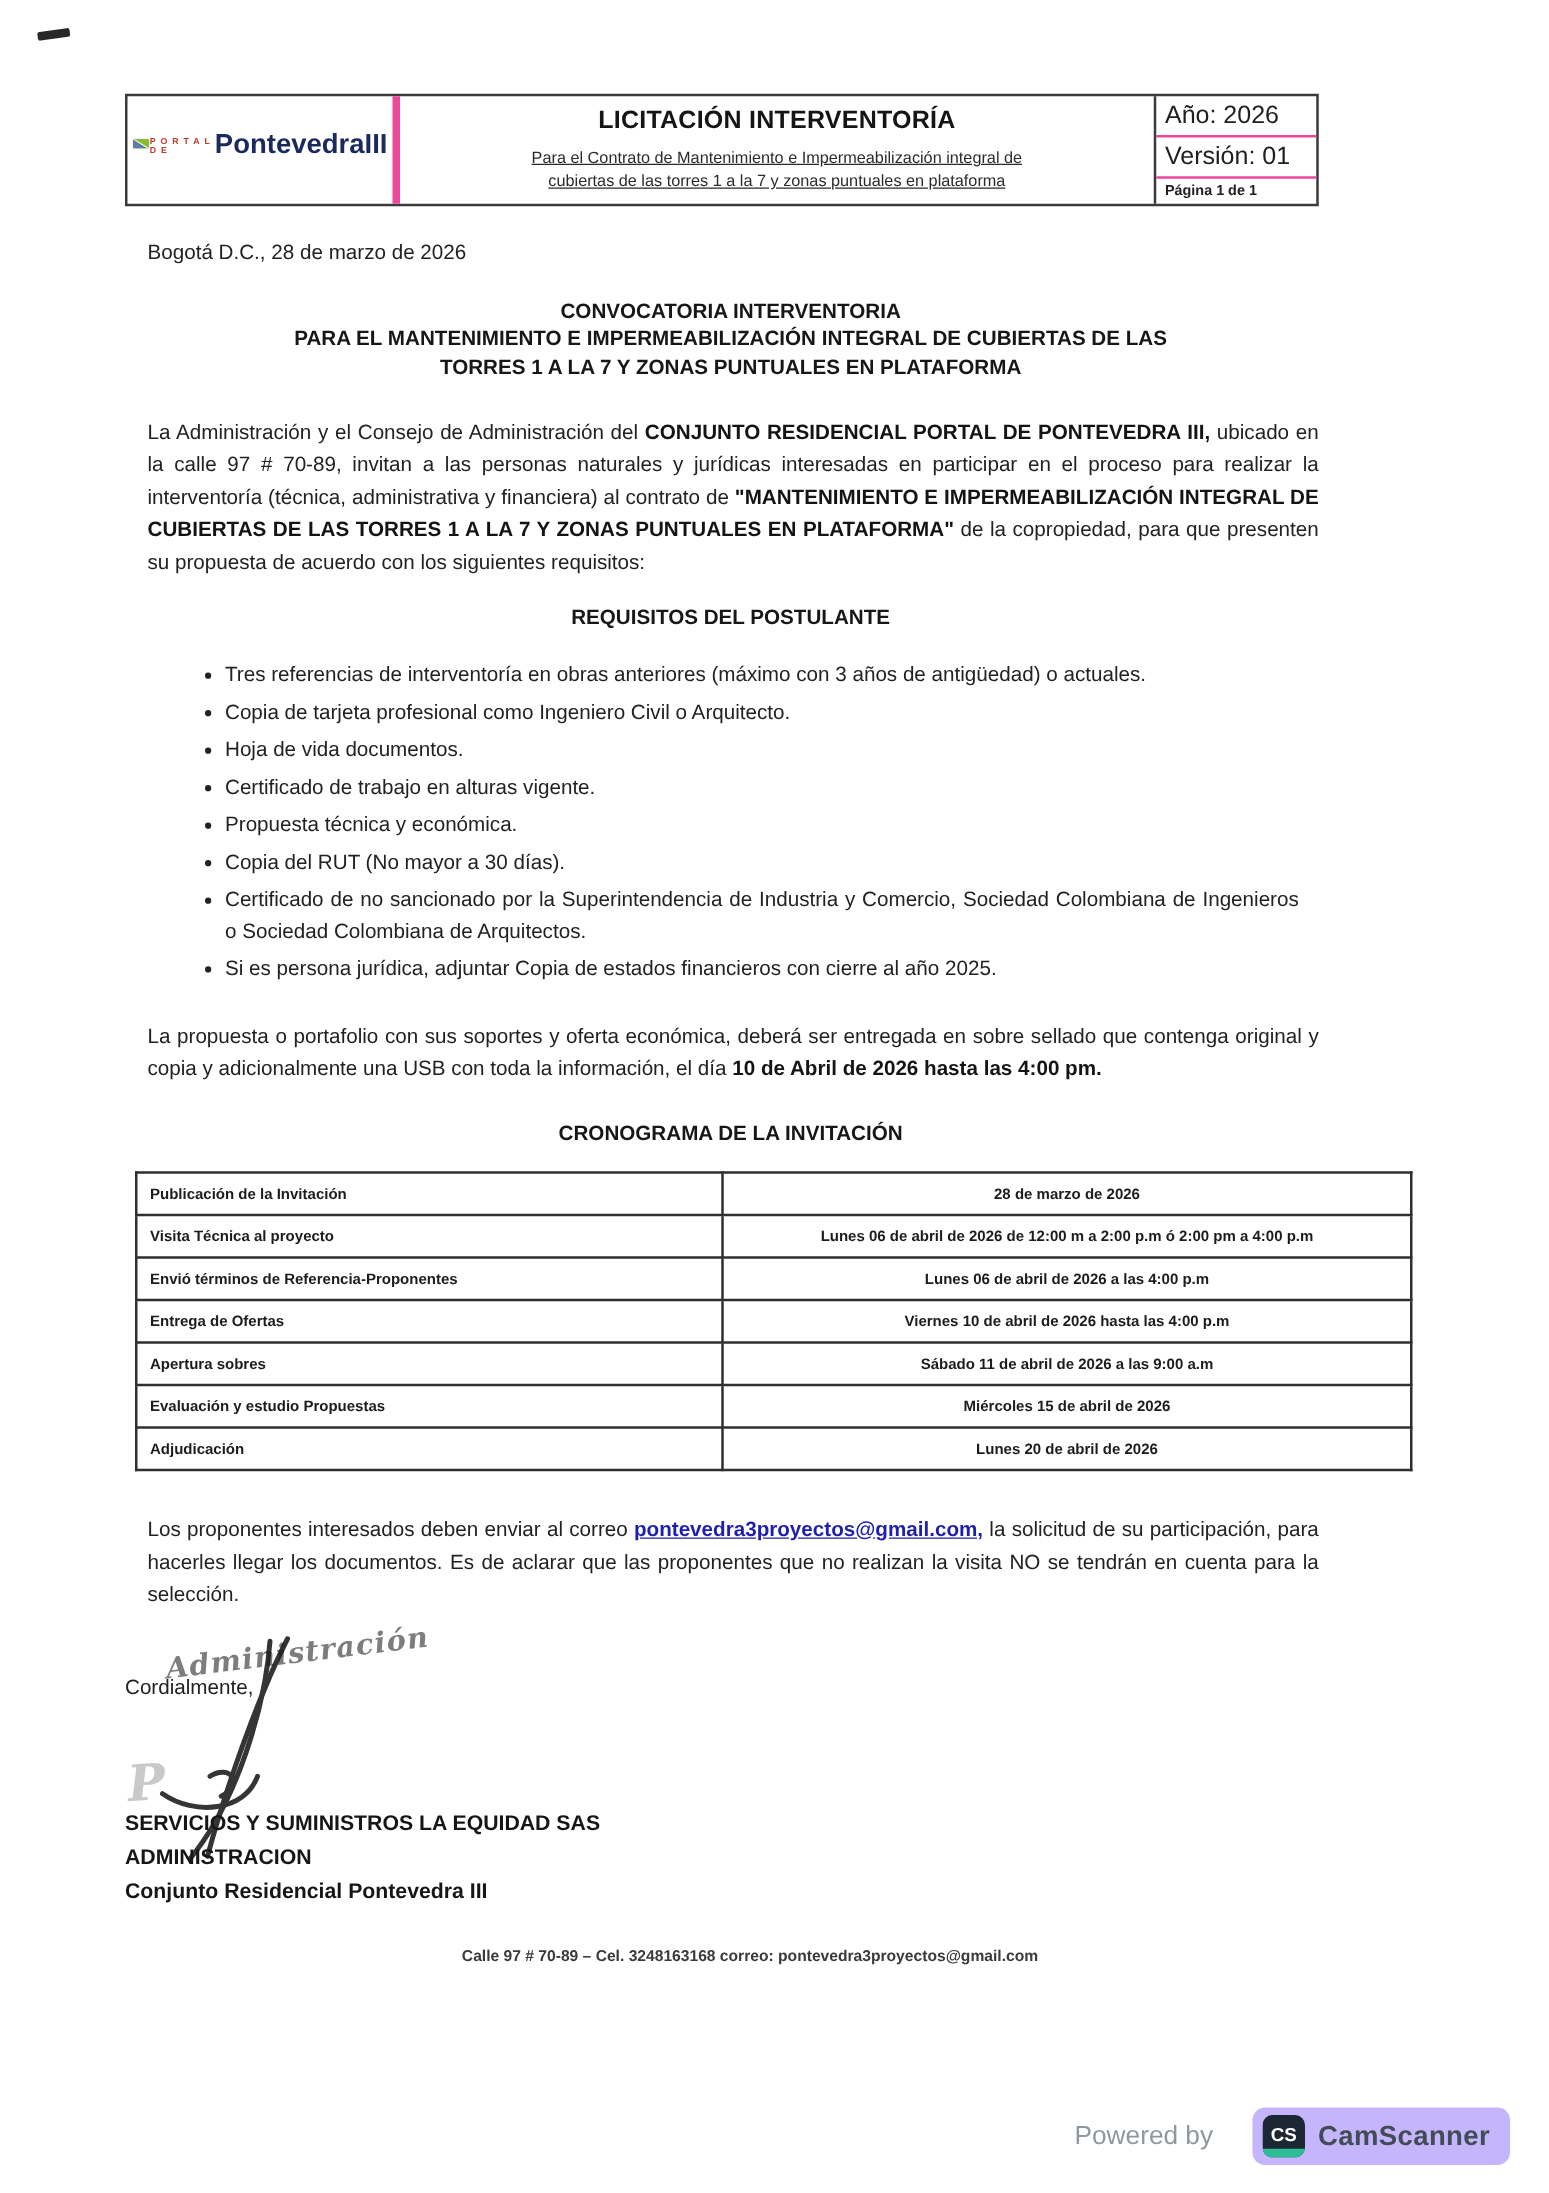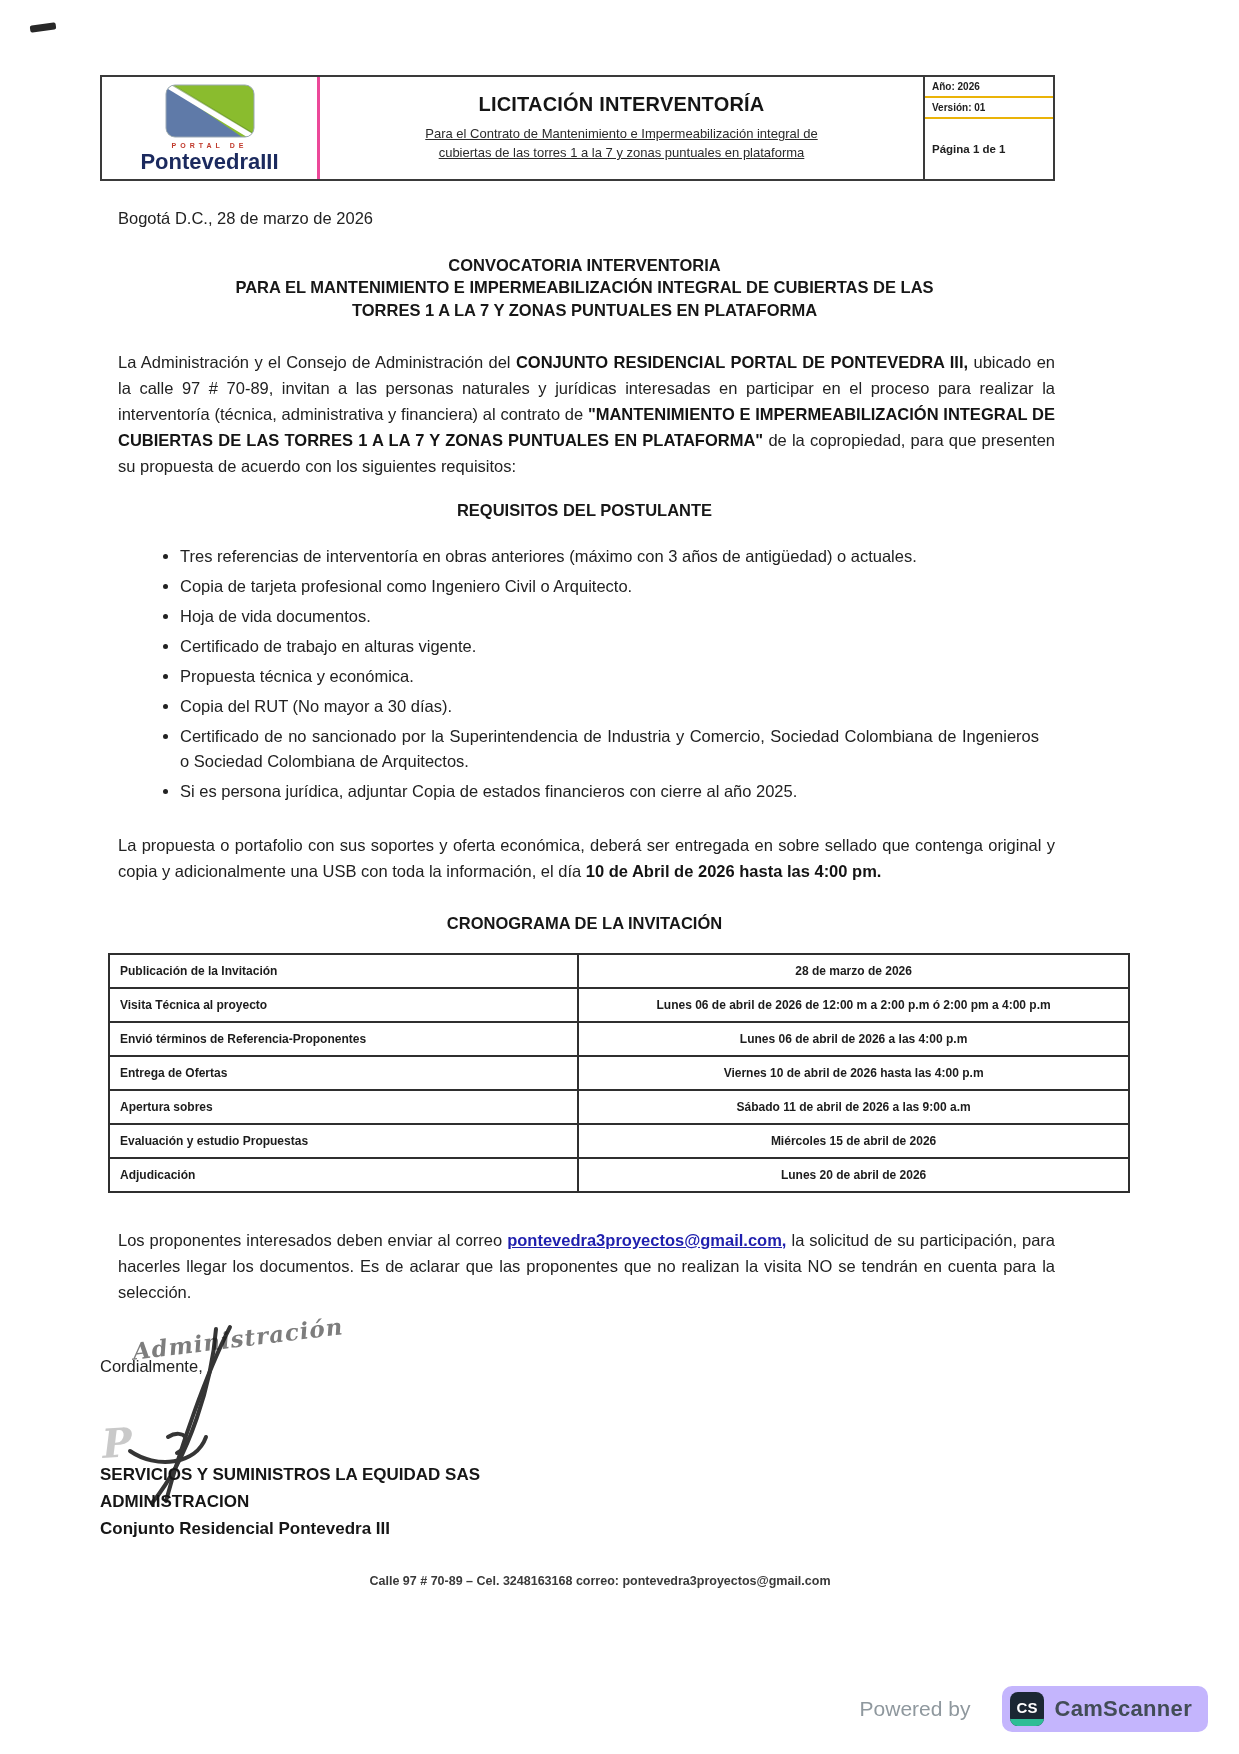--- a/index.html
+++ b/index.html
@@ -20,44 +20,44 @@
     position:absolute; left:30px; top:24px; width:26px; height:7px;
     background:#111; transform:rotate(-8deg); border-radius:2px; opacity:.9;
   }
 
   
   .hdr {
     display:flex; width:955px;
     border:2px solid #3a3a3a;
   }
   .hdr-logo-cell {
-    width:218px; border-right:3px solid #ec4899;
-    display:flex; flex-direction:column; align-items:center; justify-content:center;
-    padding:6px 4px 4px;
+    width:218px; border-right:6px solid #ec4899;
+    display:flex; flex-direction:row; align-items:center; justify-content:center;
+    padding:6px 4px 16px;
   }
   .logo-mark { display:block; }
   .logo-portal {
     font-size:7px; letter-spacing:4px; color:#c0392b; font-weight:bold; margin-top:3px;
   }
   .logo-brand {
     font-size:22px; font-weight:bold; color:#1b2a5e; letter-spacing:0;
   }
   .hdr-title-cell {
     flex:1; display:flex; flex-direction:column; align-items:center; justify-content:center;
     padding:6px 10px; border-right:2px solid #3a3a3a;
   }
   .hdr-title { font-size:20px; font-weight:bold; color:#151515; letter-spacing:.2px; }
   .hdr-subtitle {
     font-size:13px; color:#2b2b2b; max-width:440px; text-align:center;
     margin-top:9px; line-height:1.45;text-decoration:underline;
   }
   .hdr-meta-cell { width:128px; display:flex; flex-direction:column; }
   .meta-row {
-    border-bottom:2px solid #eab308; padding:4px 7px;
-    font-size:10px; font-weight:700; color:#202020;
+    border-bottom:2px solid #ec4899; padding:4px 7px;
+    font-size:20px; font-weight:400; color:#202020;
   }
   .meta-row.last { border-bottom:none; flex:1; font-size:11.5px; font-weight:600; display:flex; align-items:center; }
 
   
   .date-line { margin:28px 0 0 18px; font-size:16.5px; color:#222; }
   .conv-heading { margin-top:26px; text-align:center; font-weight:bold; font-size:16.5px; line-height:1.35; color:#171717; }
   p.body-par {
     margin-top:28px; font-size:16.5px; line-height:26px; text-align:justify; color:#222;
     padding:0 14px 0 18px;
   }

